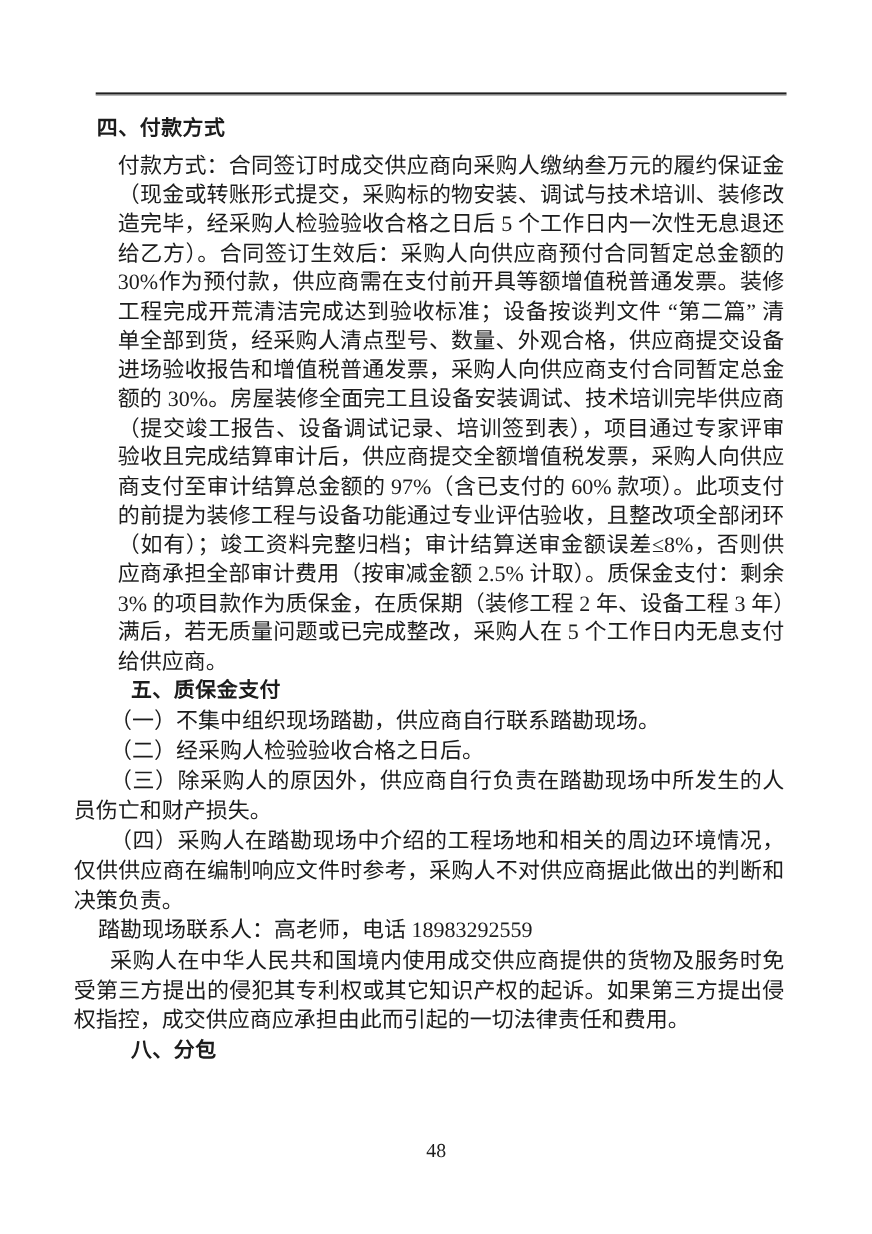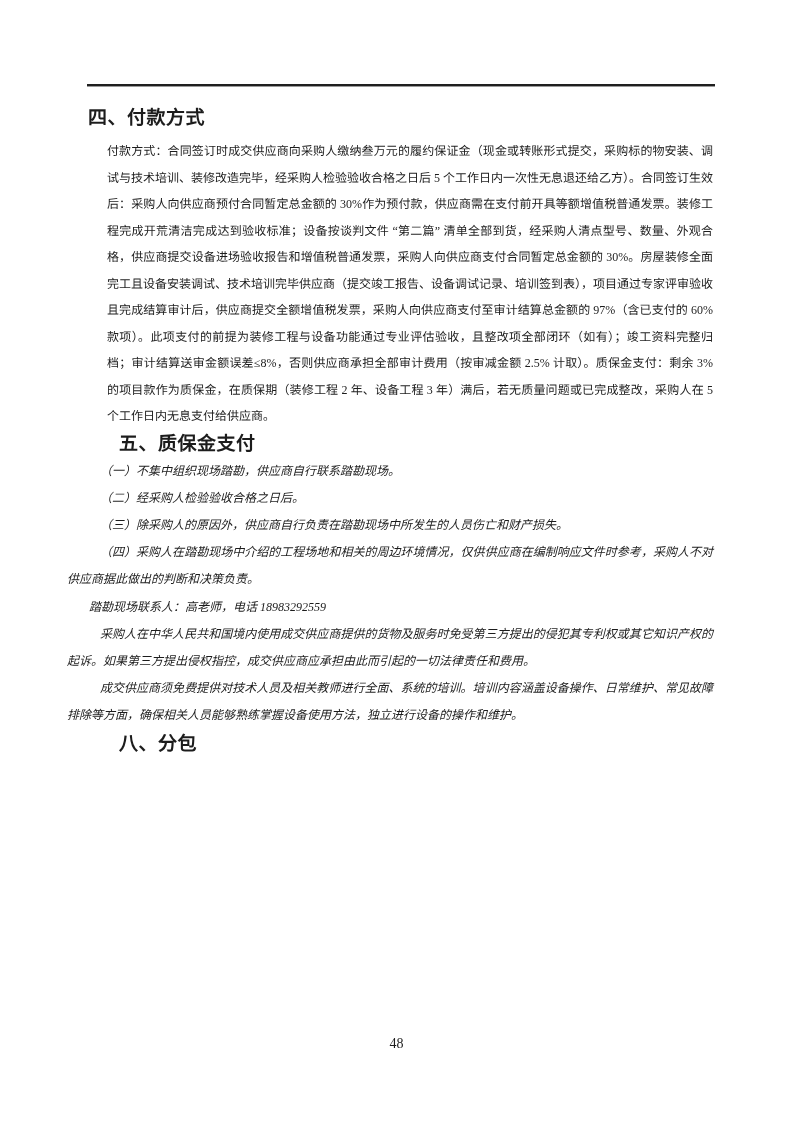--- a/index.html
+++ b/index.html
@@ -40,49 +40,48 @@
   }
   .h-first {
     margin-left: 21px;
     margin-bottom: 6px;
   }
   .h-sub {
     margin-left: 52px;
   }
   p {
     margin: 0;
-    font-size: 12px;
+    font-size: 20px;
     text-align: justify;
     text-justify: inter-ideograph;
   }
   .block-indent {
     margin-left: 40px;
     width: 606px;
     line-height: 26.5px;
   }
   .item, .body-indent, .contact {
     line-height: 27.2px;
-    font-style: italic;
   }
   .item, .body-indent {
     text-indent: 33px;
   }
   .contact {
     text-indent: 22px;
   }
   .extra-gap {
     margin-top: 7px;
   }
   .page-number {
     position: absolute;
     top: 1036px;
     left: 0;
     width: 793px;
     text-align: center;
-    font-size: 14px;
+    font-size: 18px;
     color: #1c1c1c;
   }
 </style>
 </head>
 <body>
 
 <div class="page">
 
   <div class="header-rule"></div>
 
@@ -93,21 +92,20 @@
 
     <h2 class="sec-heading h-sub">五、质保金支付</h2>
     <p class="item">（一）不集中组织现场踏勘，供应商自行联系踏勘现场。</p>
     <p class="item">（二）经采购人检验验收合格之日后。</p>
     <p class="item">（三）除采购人的原因外，供应商自行负责在踏勘现场中所发生的人员伤亡和财产损失。</p>
     <p class="item">（四）采购人在踏勘现场中介绍的工程场地和相关的周边环境情况，仅供供应商在编制响应文件时参考，采购人不对供应商据此做出的判断和决策负责。</p>
     <p class="contact">踏勘现场联系人：高老师，电话 18983292559</p>
 
     <p class="body-indent">采购人在中华人民共和国境内使用成交供应商提供的货物及服务时免受第三方提出的侵犯其专利权或其它知识产权的起诉。如果第三方提出侵权指控，成交供应商应承担由此而引起的一切法律责任和费用。</p>
 
-    <p class="body-indent">成交供应商须免费提供对技术人员及相关教师进行全面、系统的培训。培训内容涵盖设备操作、日常维护、常见故障排除等方面，确保相关人员能够熟练掌握设备使用方法，独立进行设备的操作和维护。</p>
 
     <h2 class="sec-heading h-sub">八、分包</h2>
 
   </div>
 
   <div class="page-number">48</div>
 
 </div>
 
 </body></html>

